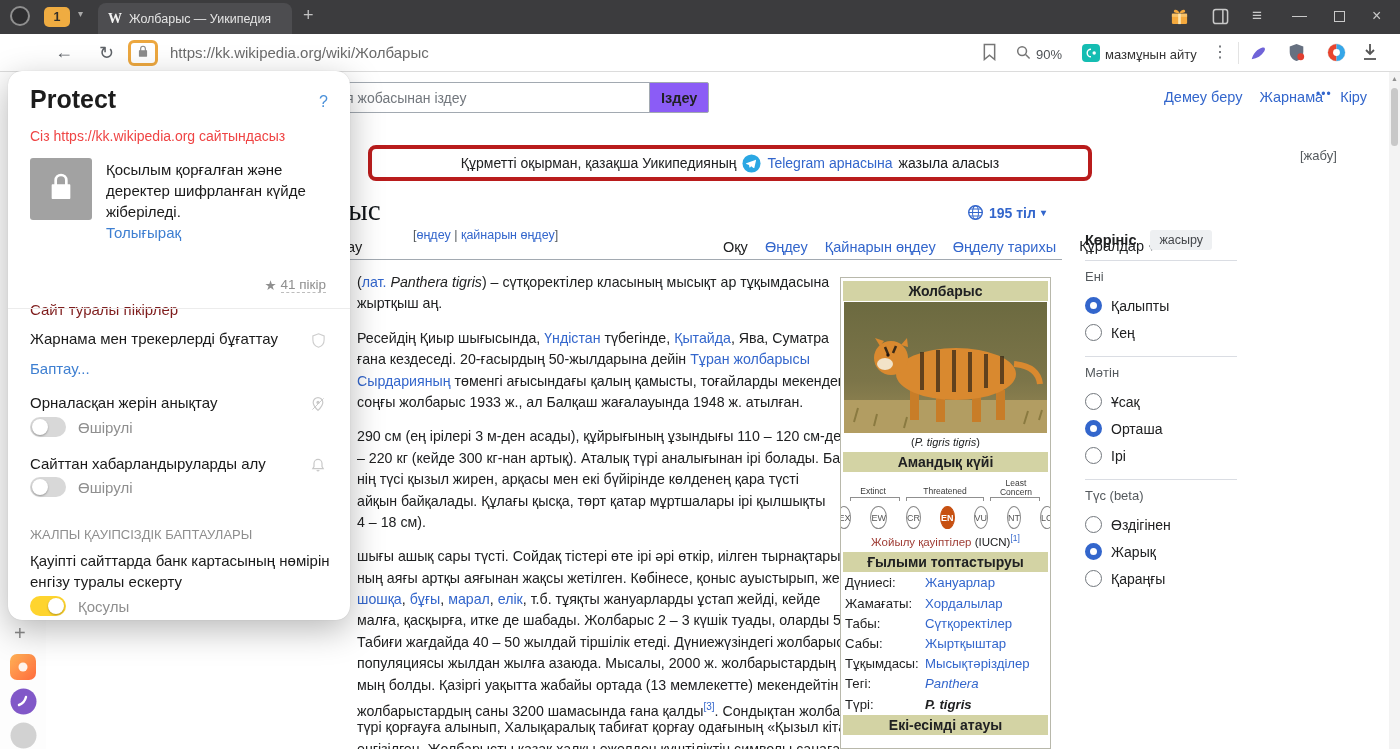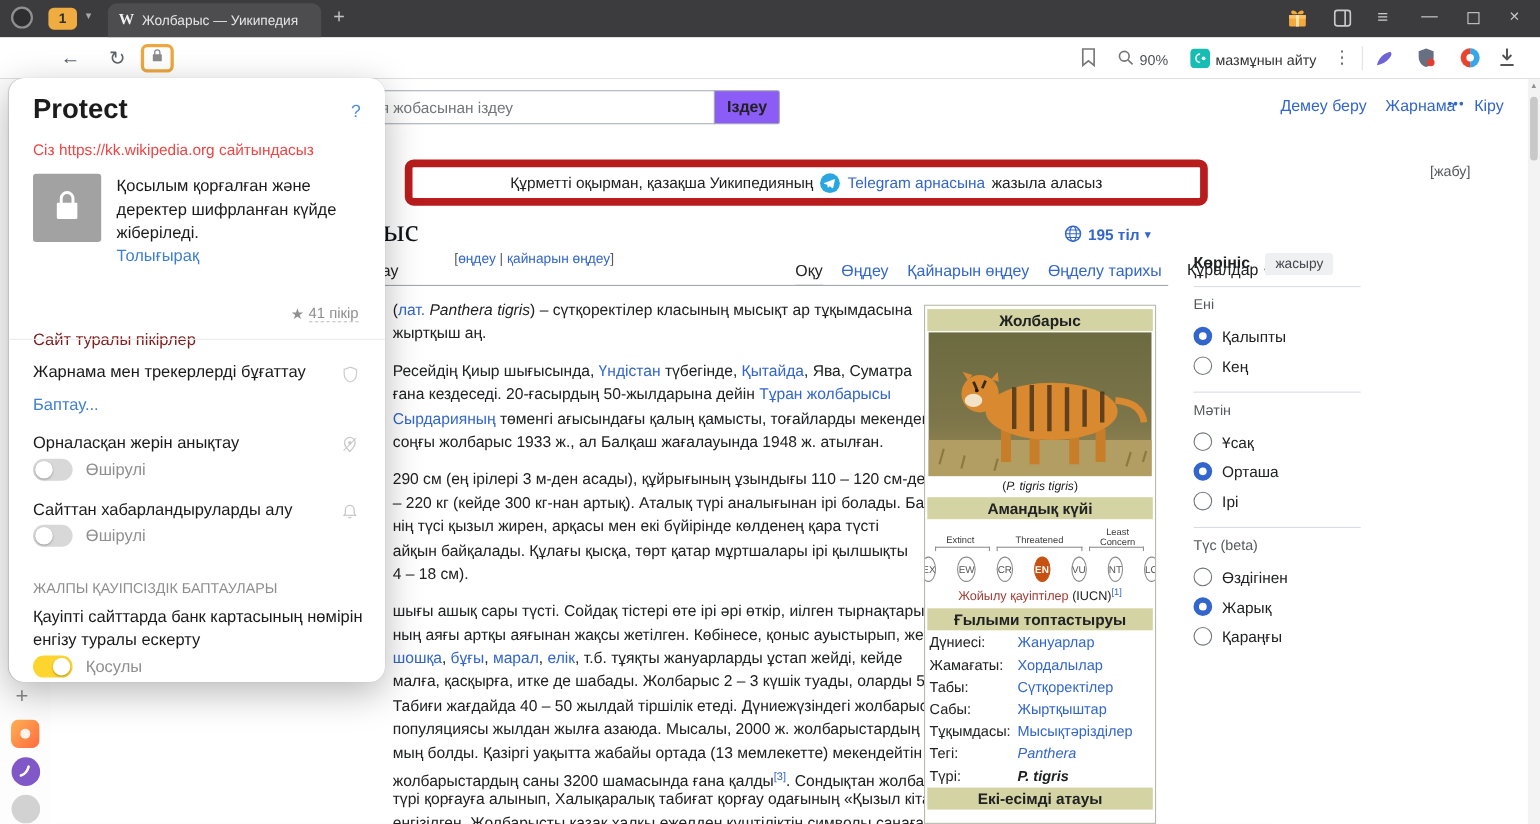--- a/index.html
+++ b/index.html
@@ -35,21 +35,21 @@
   .sidestrip{position:absolute;left:0;top:0;width:46px;height:677px;background:#fdfdfd;}
   .ss-ico{position:absolute;left:10px;}
   .search-input{position:absolute;left:250px;top:10px;width:400px;height:31px;border:1px solid #a2a9b1;border-radius:2px 0 0 2px;
     padding:0 8px 0 34px;font-size:14px;color:#202122;box-sizing:border-box;font-family:"Liberation Sans",sans-serif;outline:none;}
   .search-input::placeholder{color:#72777d;}
   .search-btn{position:absolute;left:649px;top:10px;height:31px;border:1px solid #a2a9b1;background:#8b5cf6;font-size:14.5px;
     color:#202122;padding:0 11px;border-radius:0 2px 2px 0;font-family:"Liberation Sans",sans-serif;font-weight:bold;}
   .top-links{position:absolute;left:1164px;top:17px;display:flex;gap:17px;font-size:14.5px;}
   .top-links a, .blue{color:#3366cc;text-decoration:none;}
   .top-more{position:absolute;left:1316px;top:15px;color:#3366cc;font-size:12px;letter-spacing:1px;}
-  .banner{position:absolute;left:368px;top:73px;width:716px;height:28px;border:7px solid #b91c1c;border-radius:8px;background:#fff;
+  .banner{position:absolute;left:368px;top:73px;width:716px;height:28px;border:4px solid #b91c1c;border-radius:8px;background:#fff;
     display:flex;align-items:center;justify-content:center;gap:6px;font-size:14px;}
   .banner-close{position:absolute;left:1300px;top:76px;font-size:13px;color:#54595d;}
   .wtitle{position:absolute;left:253px;top:122px;font-family:"Liberation Serif",serif;font-size:29px;color:#101418;}
   .editlinks{position:absolute;left:401px;top:156px;font-size:12.5px;padding-left:12px;}
   .ed-b{color:#54595d;} .ed-l{color:#3366cc;}
   .lang{position:absolute;left:967px;top:132px;display:flex;align-items:center;gap:5px;color:#3366cc;font-weight:bold;font-size:14px;}
   .tab-partial{position:absolute;left:347px;top:167px;font-size:14.5px;color:#202122;}
   .vtabs{position:absolute;left:723px;top:166px;display:flex;gap:17px;font-size:14.5px;align-items:center;}
   .vtab{color:#3366cc;position:relative;}
   .vtab.active{color:#202122;}
@@ -169,20 +169,21 @@
   <div class="addrbar">
     <span class="nav-ico" style="left:55px;top:8px;">←</span>
     <span class="nav-ico" style="left:99px;top:8px;">↻</span>
     <span class="lock-chip">
       <span>
         <svg width="14" height="15" viewBox="0 0 24 24">
             <path fill="#8b8b8b" d="M7 10V7a5 5 0 0 1 10 0v3h1.2c.5 0 .8.3.8.8v9.4c0 .5-.3.8-.8.8H5.8c-.5 0-.8-.3-.8-.8v-9.4c0-.5.3-.8.8-.8H7zm2 0h6V7a3 3 0 0 0-6 0v3z"></path>
           </svg>
       </span>
     </span>
+    <span class="url">https://kk.wikipedia.org/wiki/Жолбарыс</span>
 
     <span class="chip" style="left:982px;top:9px;">
       <svg width="15" height="18" viewBox="0 0 16 19">
           <path d="M2.5 1.5h11v16l-5.5-4.5L2.5 17.5z" fill="none" stroke="#767676" stroke-width="1.6"></path>
         </svg>
     </span>
     <span class="chip" style="left:1016px;top:11px;">
       <span>
         <svg width="15" height="15" viewBox="0 0 16 16">
             <circle cx="6.5" cy="6.5" r="4.7" fill="none" stroke="#767676" stroke-width="1.6"></circle>

